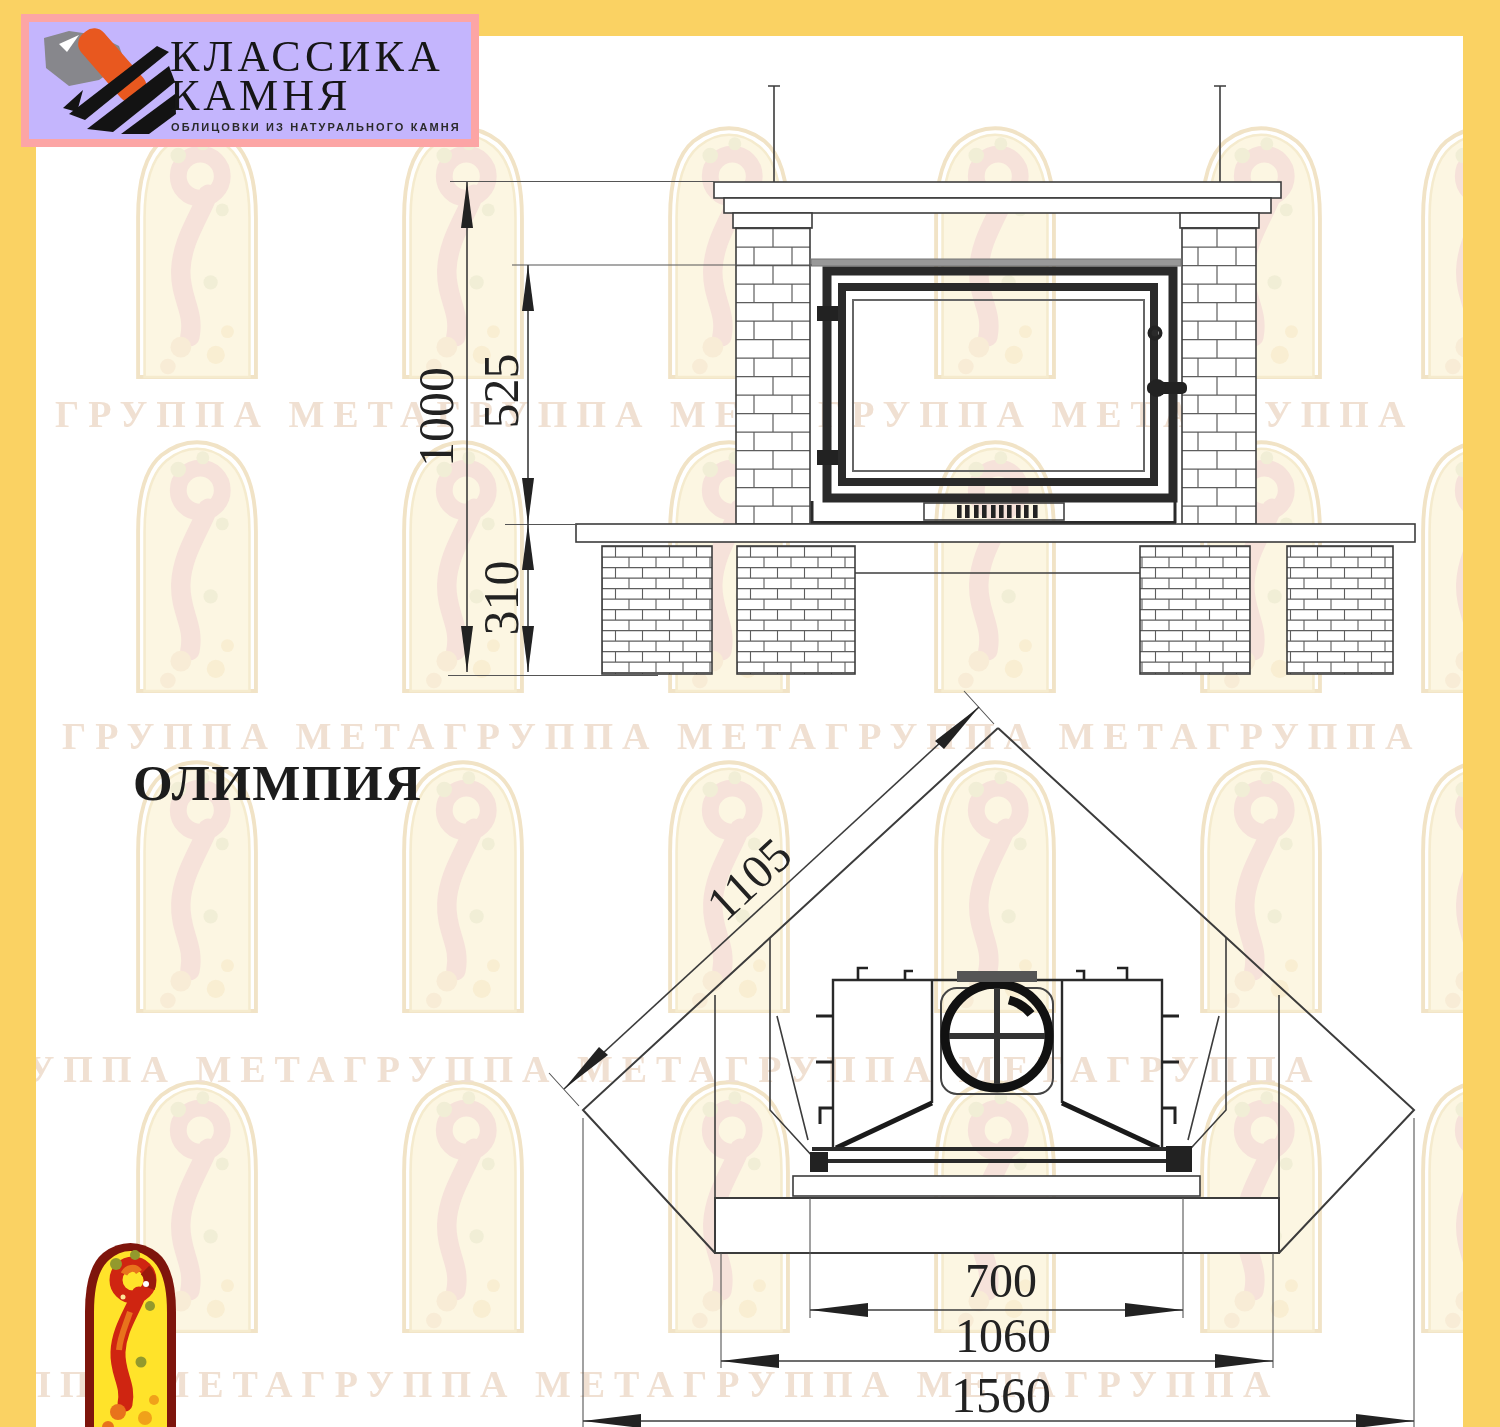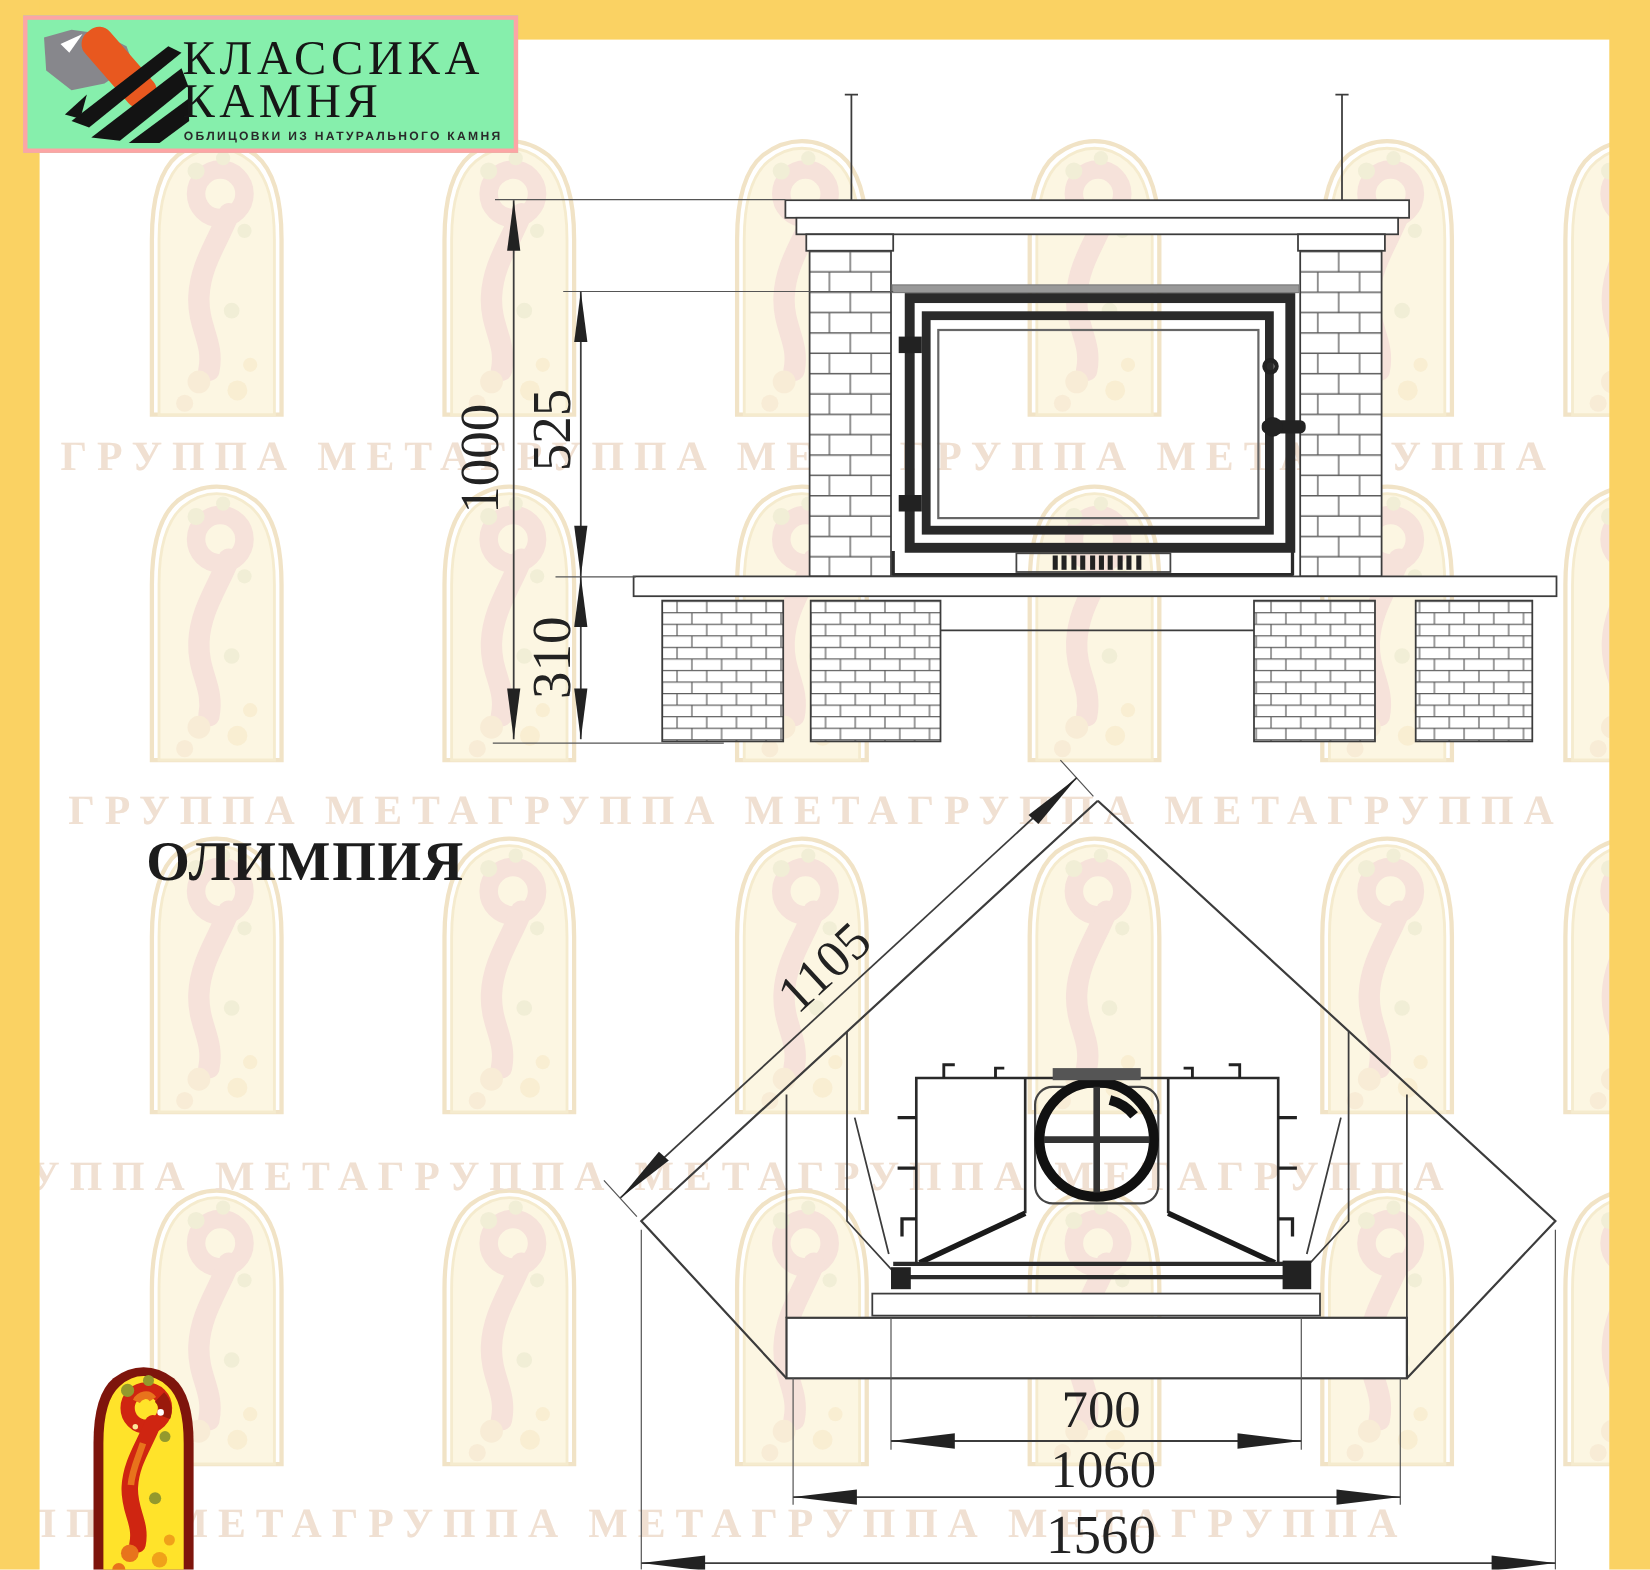--- a/index.html
+++ b/index.html
@@ -254,21 +254,21 @@
 <path d="M583,1118 V1427 M1414,1118 V1427" stroke="#555" stroke-width="1.1"></path>
 
 <g>
         <path d="M583,1421 H1414" stroke="#3c3c3c" stroke-width="1.6"></path>
 <polygon points="583,1421 641,1414 641,1428" fill="#222"></polygon>
         <polygon points="1414,1421 1356,1414 1356,1428" fill="#222"></polygon>
 <text x="1001" y="1412" font-size="50" fill="#222" text-anchor="middle">1560</text>
       </g>
 </svg>
 
-<div class="abs" style="left:21px;top:14px;width:442px;height:117px;background:#86efac;border:4px solid #fca5a5">
+<div class="abs" style="left:21px;top:14px;width:442px;height:117px;background:#c4b5fd;border:8px solid #fca5a5">
 <svg width="442" height="117" viewBox="0 0 442 117">
 
 <g>
           <polygon points="15,16 40,9 68,13 90,24 96,40 70,58 40,64 17,46" fill="#87878c"></polygon>
 <polygon points="30,22 50,13 38,30" fill="#fff"></polygon>
         </g>
 
 <g transform="translate(84,44) rotate(-41)">
           <rect x="-15" y="-44" width="30" height="86" rx="13" fill="#e8581f"></rect>
         </g>

